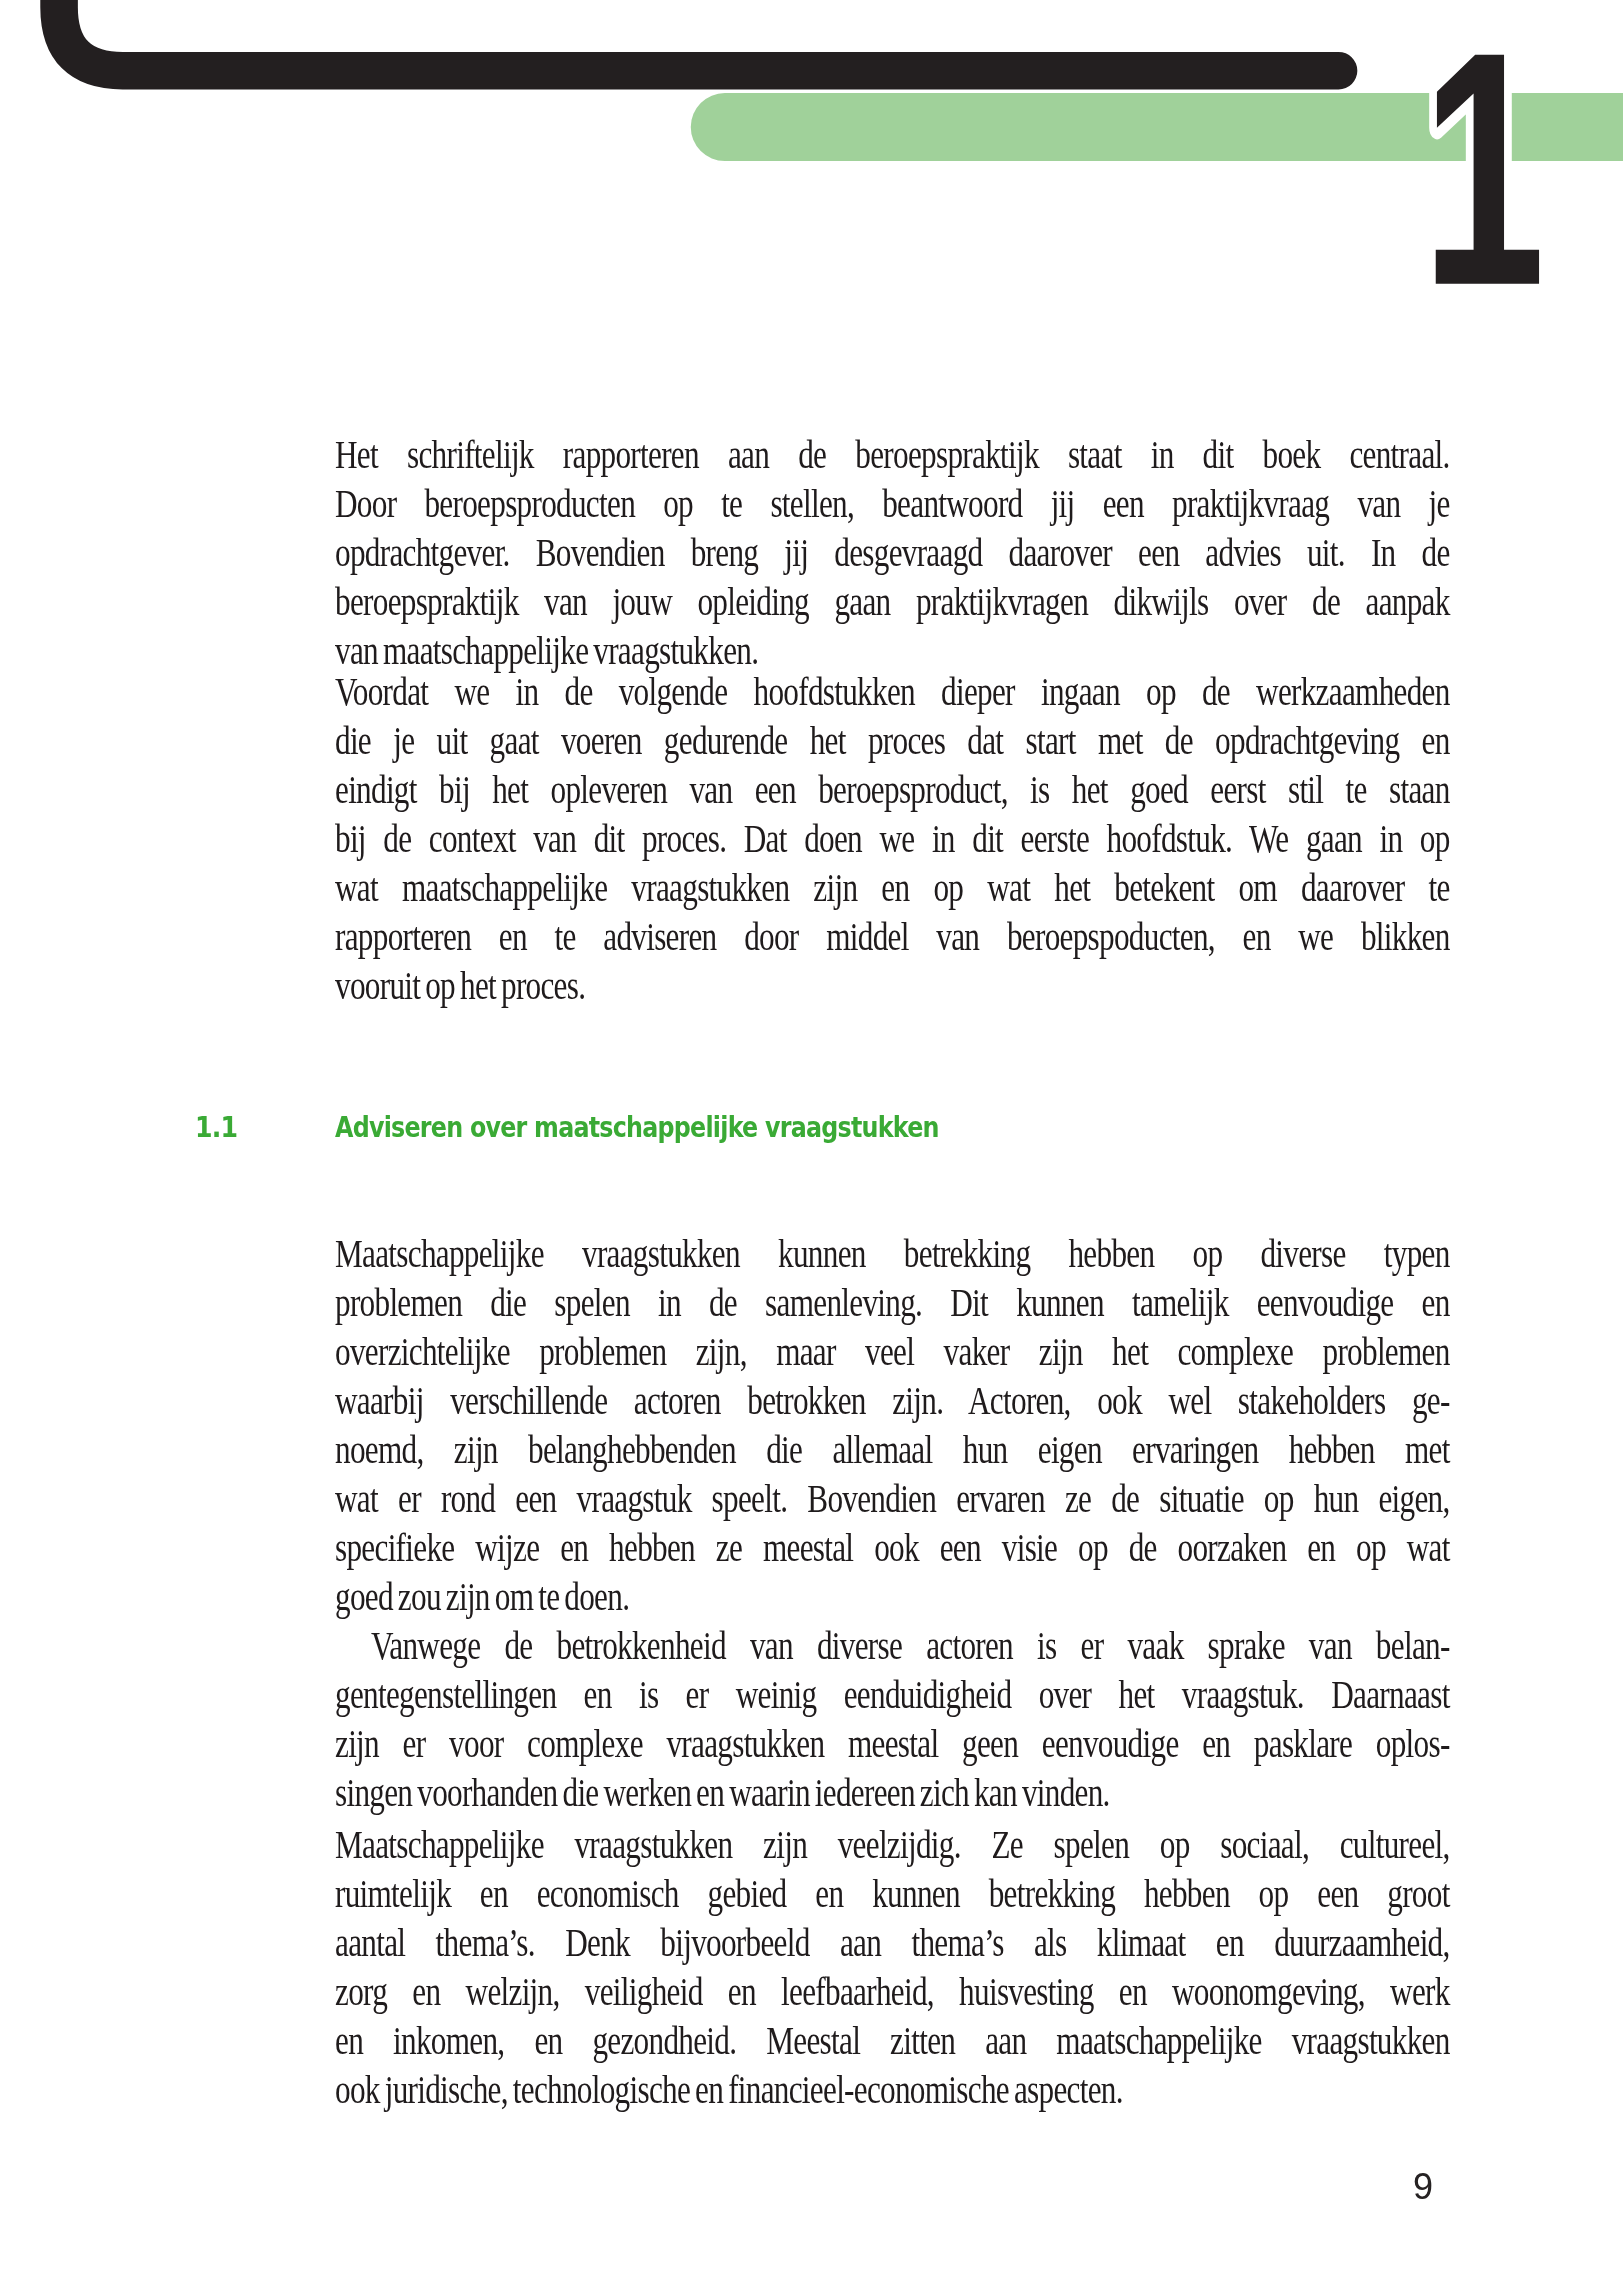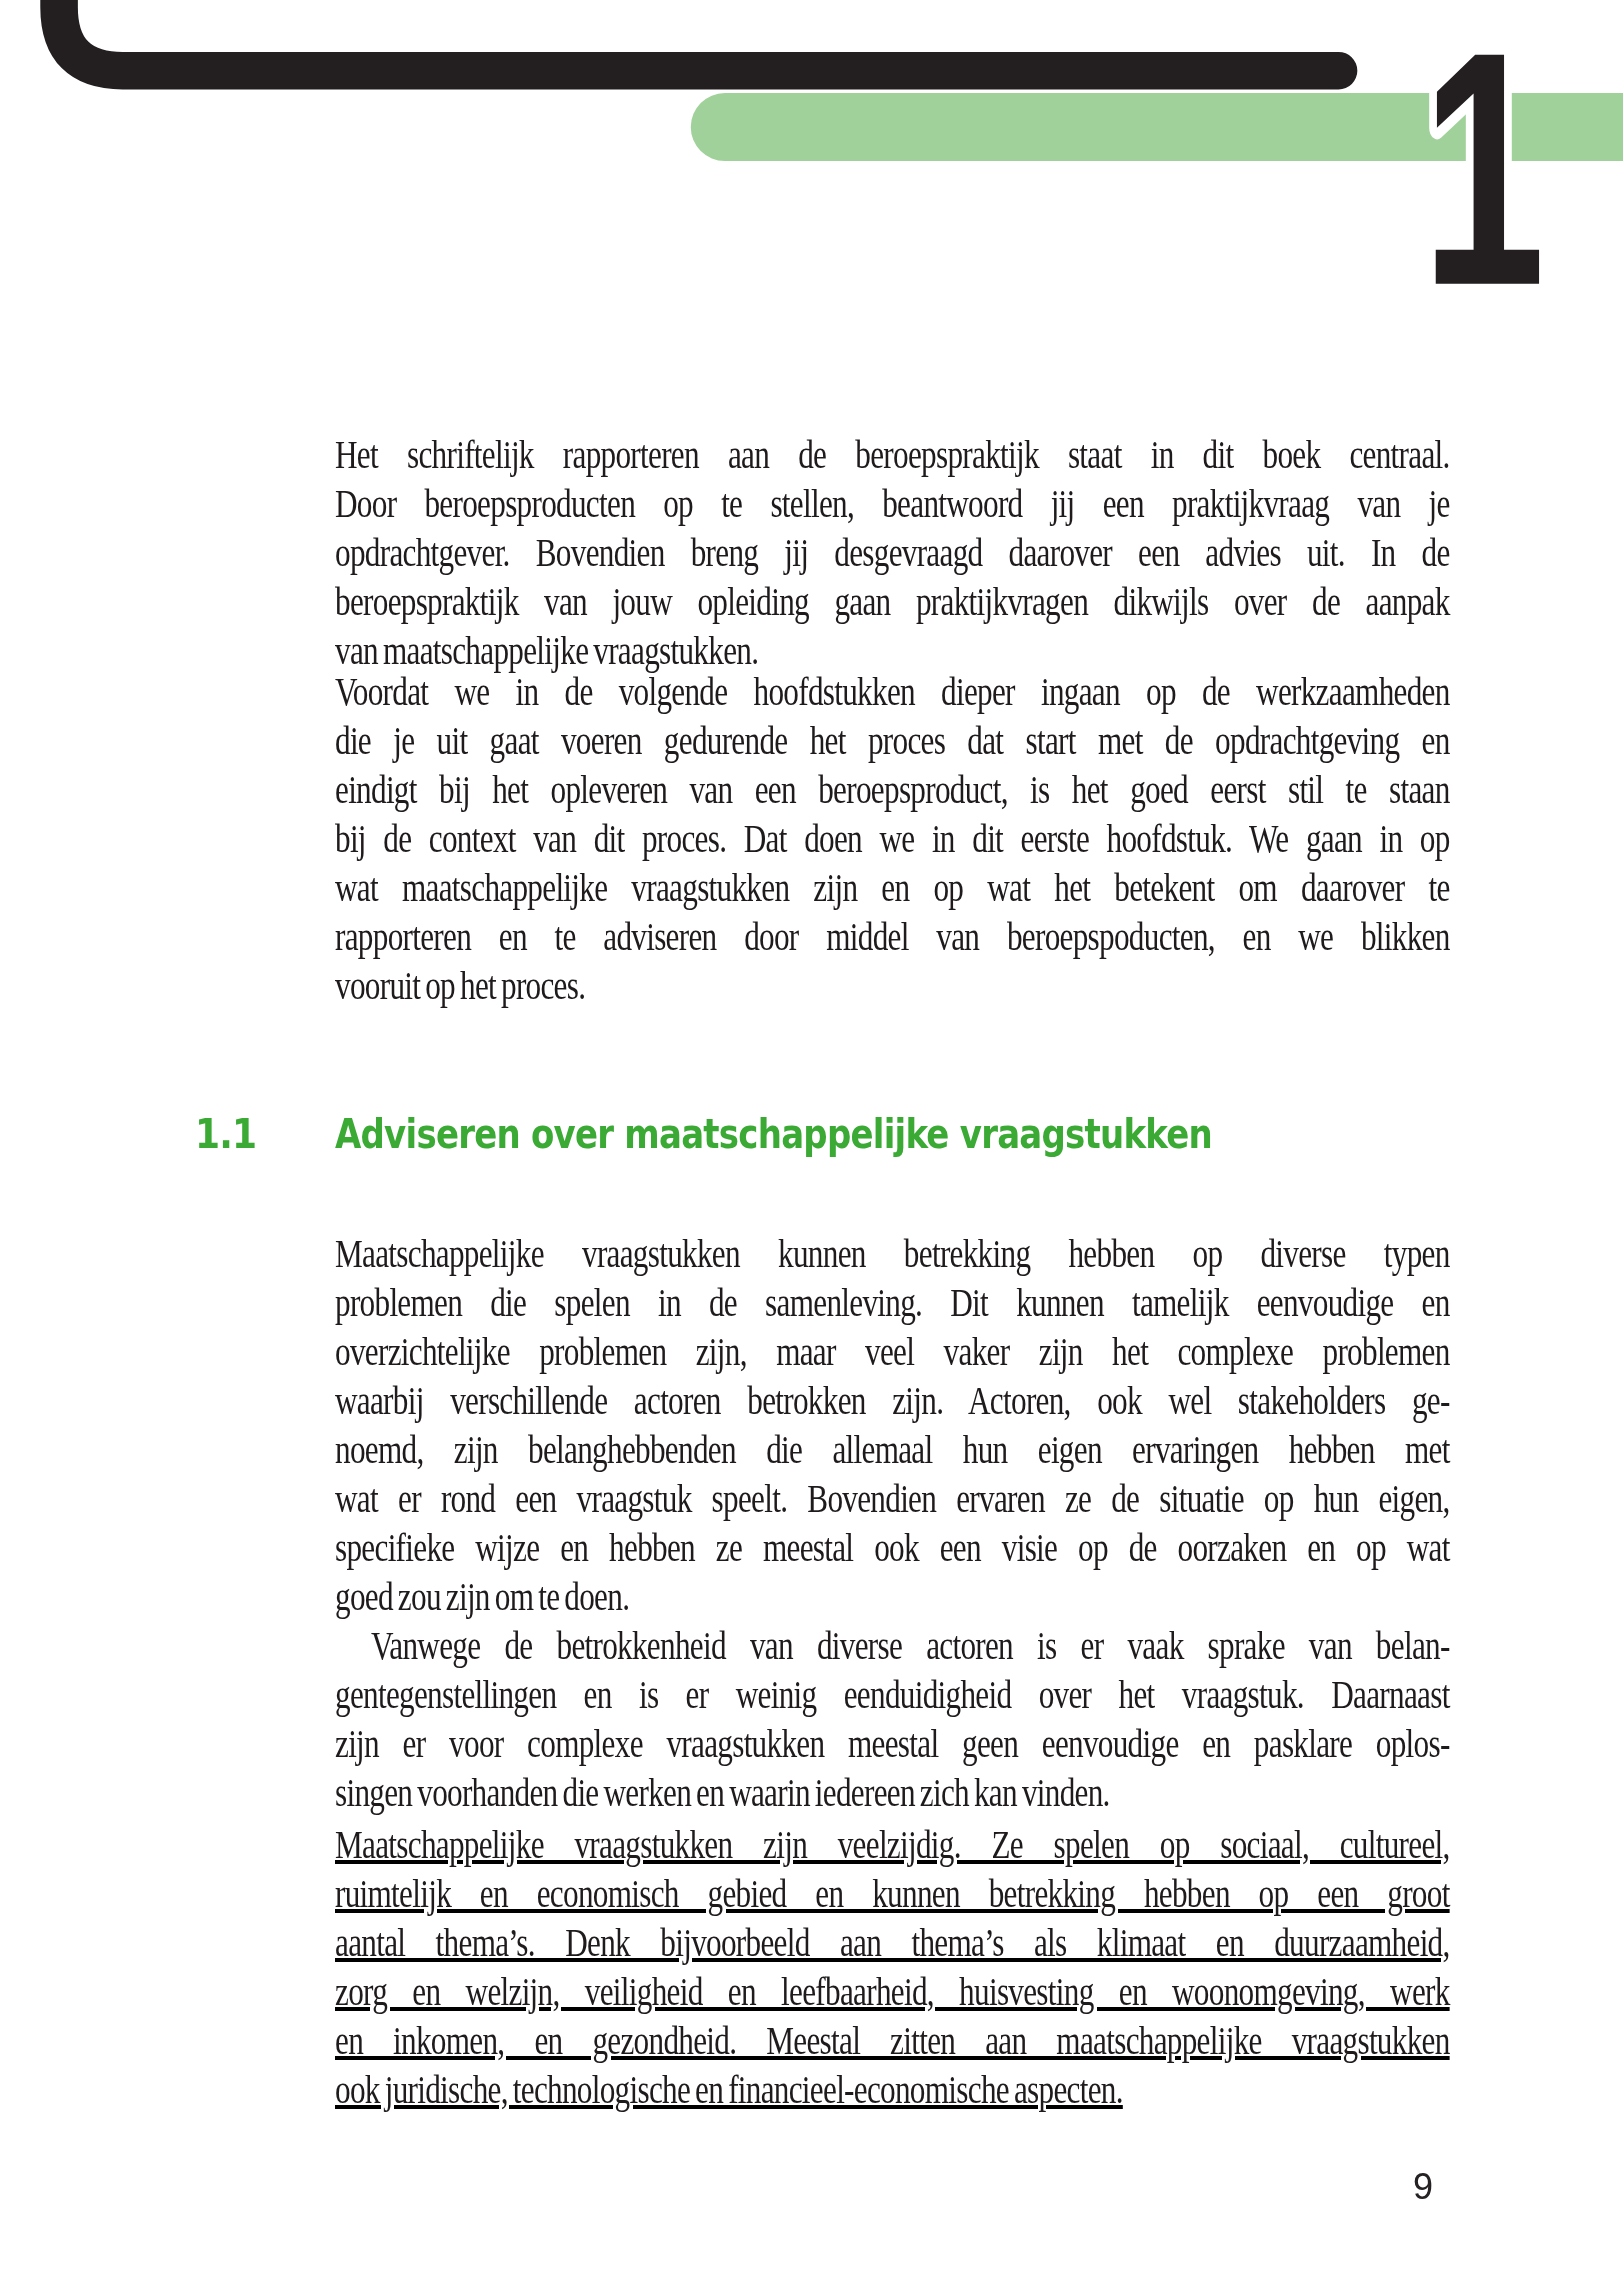--- a/index.html
+++ b/index.html
@@ -43,21 +43,21 @@
     transform-origin: left center;
   }
 
   
   .section-heading {
     position: absolute;
     left: 0; top: 1111px;
     width: 1624px; height: 54px;
     font-family: "DejaVu Sans", sans-serif;
     font-weight: bold;
-    font-size: 40px;
+    font-size: 28px;
     color: #3aaa35;
     letter-spacing: -0.9px;
   }
   .sec-num {
     position: absolute;
     left: 195px; top: 0;
     transform: scaleX(0.9);
     transform-origin: left top;
   }
   .sec-title {
@@ -70,21 +70,21 @@
 
   
   .para {
     position: absolute;
     left: 335px;
     width: 1115px;
   }
   .para-1 { top: 390px; margin-top: 40px; }
   .para-2 { top: 667px; }
   .para-3 { top: 1193px; margin-top: 36px; }
-  .para-4 { top: 1820px; text-decoration: underline; }
+  .para-4 { top: 1820px; }
 
   .line {
     width: 1429px;                 
     transform: scaleX(0.78);
     transform-origin: left top;
     font-family: "Liberation Serif", serif;
     font-size: 40px;
     line-height: 49px;
     letter-spacing: -0.9px;
     word-spacing: -2.7px;

